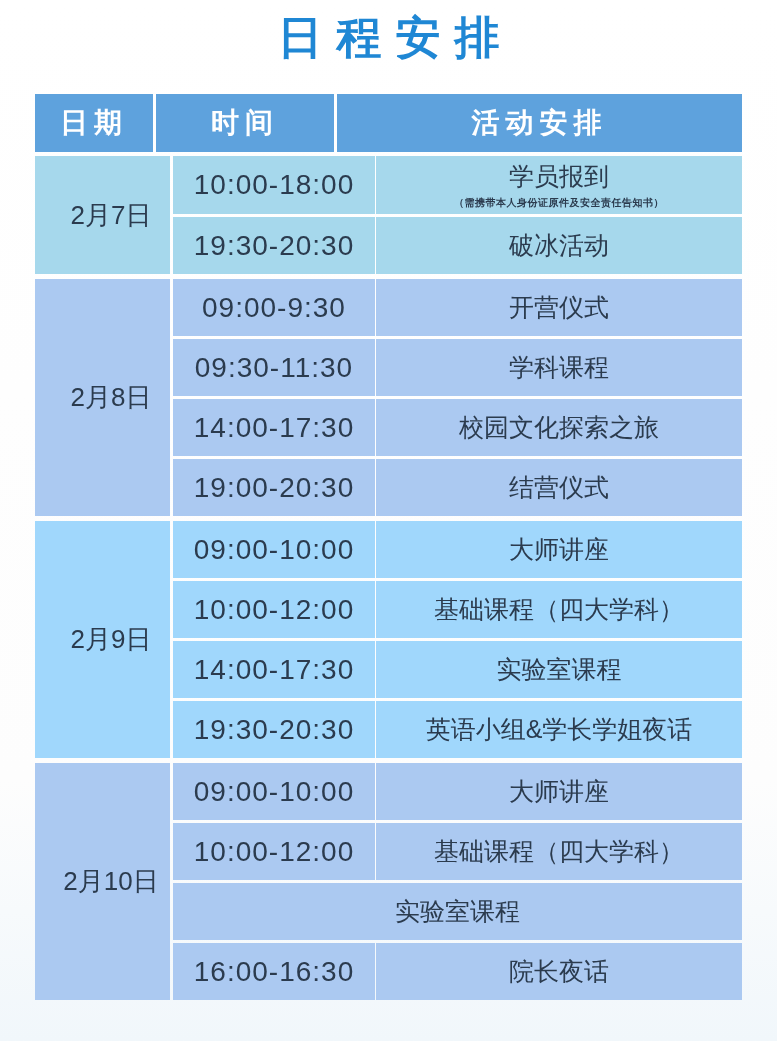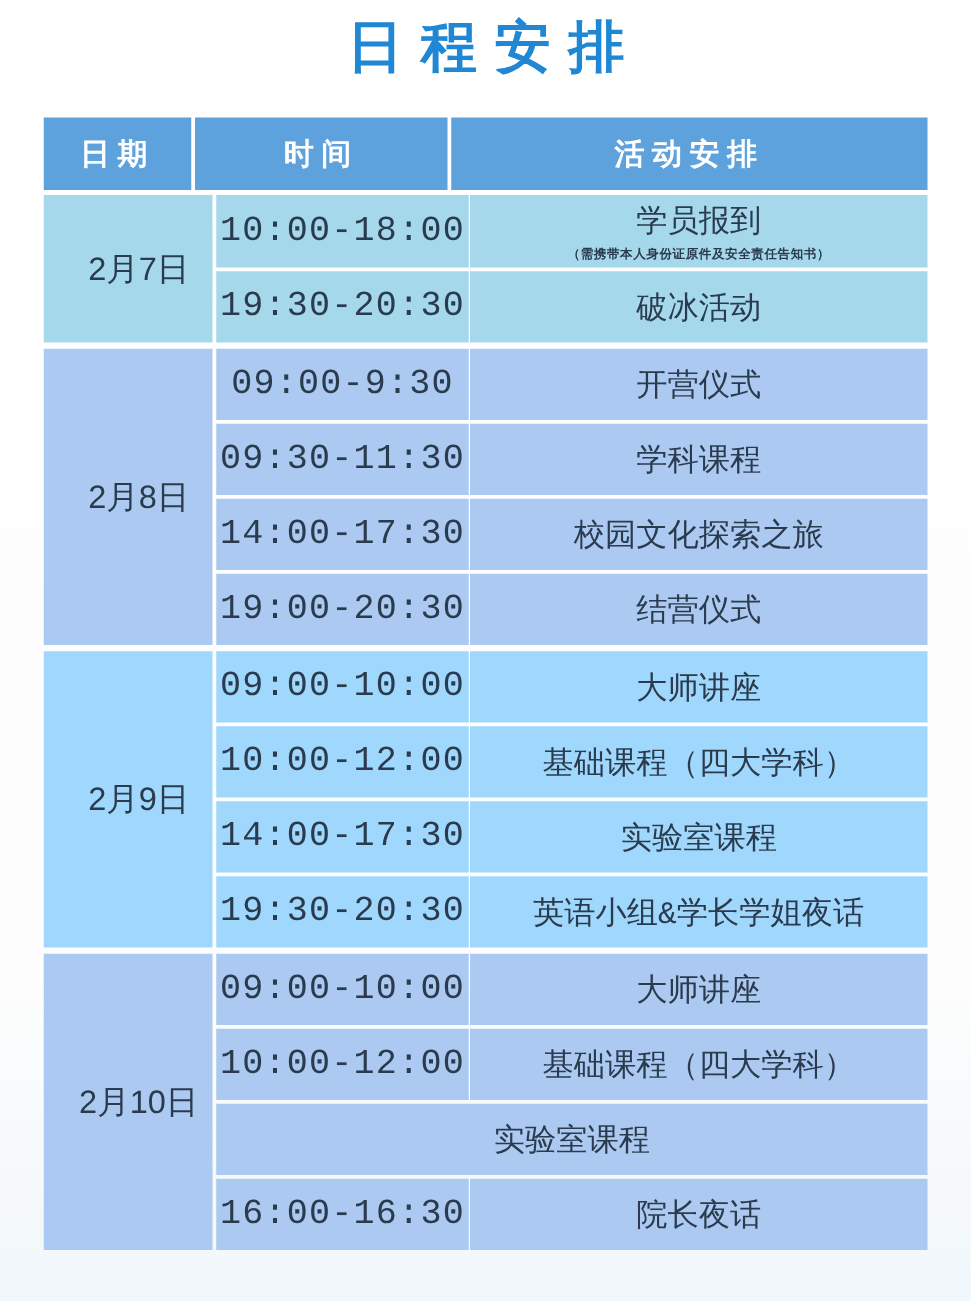--- a/index.html
+++ b/index.html
@@ -36,26 +36,26 @@
     gap:3px;
     margin-bottom:4px;
   }
   .hcell{
     background:#5ea2dd;
     color:#ffffff;
     height:58px;
     display:flex;
     align-items:center;
     justify-content:center;
-    font-size:24px;
+    font-size:28px;
     font-weight:600;
     letter-spacing:6px;
   }
   .c-date{width:118px;}
-  .c-time{width:202px;}
+  .c-time{width:178px;}
   .c-act{flex:1;}
   #groups{
     display:flex;
     flex-direction:column;
     gap:5px;
   }
   .group{
     display:flex;
     gap:3px;
   }
@@ -75,21 +75,20 @@
   .rows{
     flex:1;
     display:flex;
     flex-direction:column;
     gap:3px;
   }
   .row{
     display:flex;
     gap:1px;
     flex:1;
-    font-family:Liberation Mono, monospace;
   }
   .time-cell{
     width:202px;
     min-height:57px;
     display:flex;
     align-items:center;
     justify-content:center;
     font-size:28px;
     letter-spacing:1px;
     font-weight:500;

